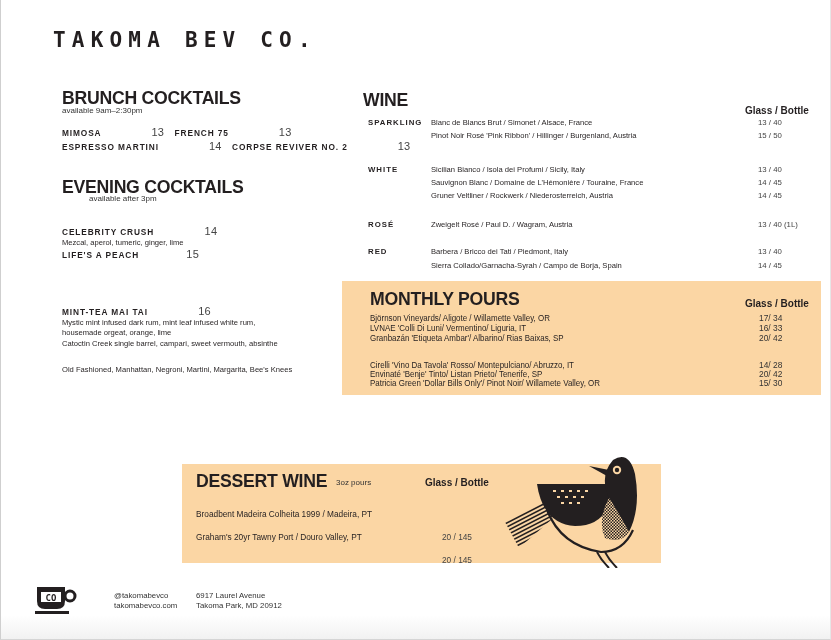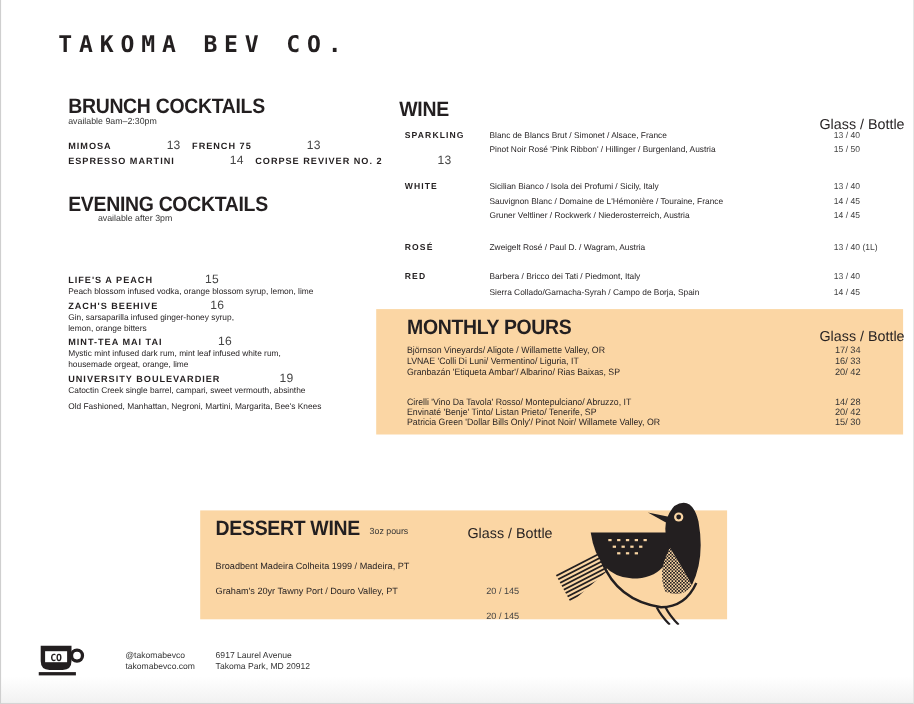--- a/index.html
+++ b/index.html
@@ -29,23 +29,23 @@
   .desc.bold { font-weight: normal; }
   .drink { position: absolute; left: 61px; }
   .drink .drink-name { line-height: 11px; display: block; }
   .brunch-row { position: absolute; left: 61px; white-space: nowrap; line-height: 11px; }
   .brunch-row .drink-name { margin-right: 6px; }
   .brunch-row .price { margin-right: 6px; }
 
   .wine-cat {
     position: absolute; left: 367px; font-weight: bold; font-size: 7.8px; letter-spacing: 1px; color: #231f20; line-height: 1;
   }
-  .wine-item { position: absolute; left: 444px; font-size: 7.6px; color: #231f20; white-space: nowrap; line-height: 1; }
+  .wine-item { position: absolute; left: 430px; font-size: 7.6px; color: #231f20; white-space: nowrap; line-height: 1; }
   .wine-price { position: absolute; left: 757px; font-size: 7.8px; color: #444; white-space: nowrap; line-height: 1; }
-  .gb-label { position: absolute; font-size: 13px; color: #231f20; white-space: nowrap; line-height: 1; }
+  .gb-label { position: absolute; font-size: 10px; color: #231f20; white-space: nowrap; line-height: 1; font-weight: bold; }
 
   .pours-box { position: absolute; left: 341px; top: 281px; width: 479px; height: 114px; background: #fbd6a4; }
   .pour-item { position: absolute; left: 369px; font-size: 8.4px; color: #231f20; white-space: nowrap; line-height: 1; transform: scaleX(0.95); transform-origin: left top; }
   .pour-price { position: absolute; left: 758px; font-size: 8.4px; color: #333; white-space: nowrap; line-height: 1; }
 
   .dessert-box { position: absolute; left: 181px; top: 464px; width: 479px; height: 99px; background: #fbd6a4; }
   .dessert-item { position: absolute; left: 195px; font-size: 8.3px; color: #231f20; white-space: nowrap; line-height: 1; }
   .dessert-price { position: absolute; left: 441px; font-size: 8.3px; color: #444; white-space: nowrap; line-height: 1; margin-top: 23px; }
 
   .footer-text { position: absolute; font-size: 7.8px; color: #333; line-height: 10px; white-space: nowrap; }
@@ -65,36 +65,33 @@
     <span class="drink-name">FRENCH 75</span><span class="price">13</span>
   </div>
   <div class="brunch-row" style="top:139px;">
     <span class="drink-name">ESPRESSO MARTINI</span><span class="price">14</span>
     <span class="drink-name">CORPSE REVIVER NO. 2</span><span class="price">13</span>
   </div>
 
   <div class="abs h-section" style="left:61px; top:177px;">EVENING COCKTAILS</div>
   <div class="abs sub" style="left:61px; top:195px;padding-left:27px;">available after 3pm</div>
 
+  <div class="drink" style="top:226px;">
+    <span class="drink-name"><span>CELEBRITY CRUSH</span>&nbsp;&nbsp;<span class="price">14</span></span>
+    <div class="desc">Mezcal, aperol, tumeric, ginger, lime</div>
+  </div>
   <div class="drink" style="top:249px;">
     <span class="drink-name"><span>LIFE'S A PEACH</span> <span class="price">15</span></span>
-    <div class="desc">Peach blossom infused vodka, orange blossom syrup, lemon, lime</div>
-  </div>
-  <div class="drink" style="top:273px;">
-    <span class="drink-name"><span>ZACH'S BEEHIVE</span> <span class="price">16</span></span>
-    <div class="desc">Gin, sarsaparilla infused ginger-honey syrup,</div>
-    <div class="desc">lemon, orange bitters</div>
   </div>
   <div class="drink" style="top:306px;">
     <span class="drink-name"><span>MINT-TEA MAI TAI</span>&nbsp;&nbsp;<span class="price">16</span></span>
     <div class="desc">Mystic mint infused dark rum, mint leaf infused white rum,</div>
     <div class="desc">housemade orgeat, orange, lime</div>
   </div>
   <div class="drink" style="top:339px;">
-    <span class="drink-name"><span>UNIVERSITY BOULEVARDIER</span>&nbsp;&nbsp;&nbsp;<span class="price">19</span></span>
     <div class="desc">Catoctin Creek single barrel, campari, sweet vermouth, absinthe</div>
   </div>
   <div class="drink" style="top:365px;">
     <div class="desc bold">Old Fashioned, Manhattan, Negroni, Martini, Margarita, Bee's Knees</div>
   </div>
 
   <div class="abs h-section" style="left:362px; top:90px;">WINE</div>
   <div class="gb-label" style="left:744px; top:106px;">Glass / Bottle</div>
 
   <div class="wine-cat" style="top:119px;">SPARKLING</div>

